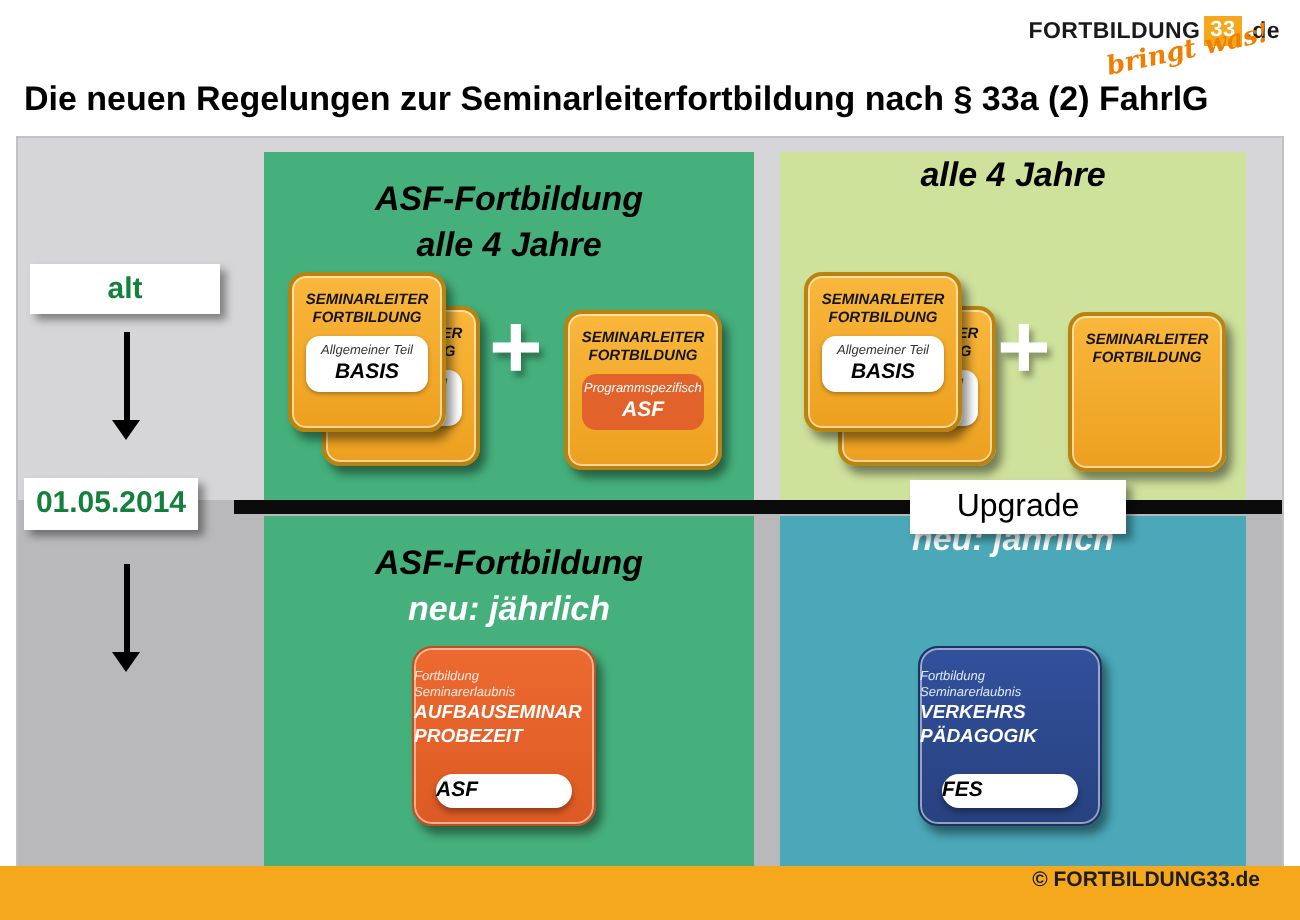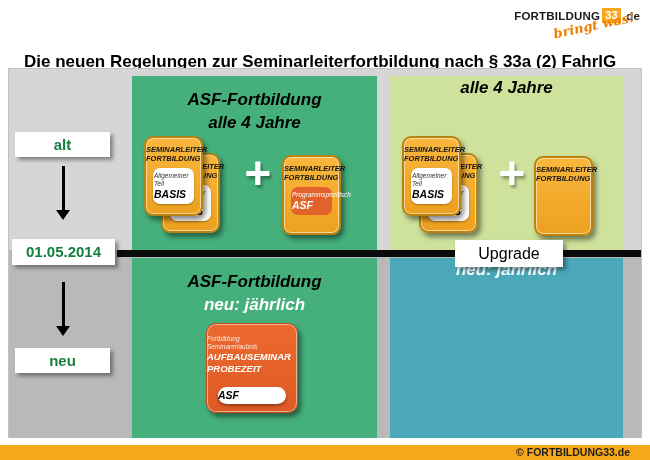--- a/index.html
+++ b/index.html
@@ -7,35 +7,35 @@
           font-family:"Liberation Sans", sans-serif; overflow:hidden; }
 
   
   .logo { position:absolute; top:8px; right:10px; text-align:right; }
   .logo-row { display:flex; align-items:center; gap:2px; justify-content:flex-end;
               font-weight:bold; font-size:11.5px; color:#1a1a1a; letter-spacing:0.2px; }
   .logo-badge { background:#f5a81c; color:#ffffff; padding:0 3px; font-size:11px; line-height:15px; }
   .logo-tagline { font-family:"DejaVu Serif", serif; font-style:italic; font-weight:bold;
                   color:#f07f00; font-size:13px; transform:rotate(-12deg);
                   margin:-1px 4px 0 0; }
-  .title { position:absolute; left:8px; top:36px; margin:16px; font-size:17px;
+  .title { position:absolute; left:8px; top:36px; margin:4px; font-size:17px;
            font-weight:bold; color:#000; white-space:nowrap; }
 
   
   .panel { position:absolute; left:8px; top:68px; width:634px; height:370px;
            background:#d6d6d8; border:1px solid #c2c2c4; box-sizing:border-box; }
   .panel-bottom { position:absolute; left:0; top:181px; width:632px; height:188px;
                   background:#b9b9bb; }
 
   
   .tl-box { position:absolute; background:#ffffff; color:#15803d; font-weight:bold;
             font-size:15px; text-align:center; line-height:25px;
             box-shadow:3px 3px 4px rgba(0,0,0,0.4); z-index:7; }
   .box-alt  { left:6px;  top:63px;  width:95px;  height:25px; }
-  .box-date { left:3px;  top:170px; width:103px; height:26px; line-height:26px; }
+  .box-date { left:3px;  top:170px; width:87px; height:26px; line-height:26px; }
   .box-neu  { left:6px;  top:279px; width:95px;  height:25px; }
   .arrow { position:absolute; width:14px; z-index:2; }
   .arrow-1 { left:47px; top:97px; }
   .arrow-2 { left:47px; top:213px; }
   .arrow-line { width:3px; height:44px; background:#000; margin:0 auto; }
   .arrow-head { width:0; height:0; border-left:7px solid transparent;
                 border-right:7px solid transparent; border-top:10px solid #000; margin:0 auto; }
 
   
   .divider { position:absolute; left:108px; top:181px; width:524px; height:7px;
@@ -51,23 +51,23 @@
   .quad-tr { left:381px; top:7px;   width:233px; height:177px; background:#cfe29c; }
   .quad-bl { left:123px; top:189px; width:245px; height:180px; background:#45b07c; }
   .quad-br { left:381px; top:189px; width:233px; height:180px; background:#4aa8b8; }
   .quad-title { margin:12px 0 0; text-align:center; font-size:17px; font-weight:bold;
                 color:#000; line-height:23px; }
   .quad-sub { text-align:center; font-size:17px; font-weight:bold; line-height:23px; }
   .quad-sub.dark  { color:#000; }
   .quad-sub.light { color:#fff; }
 
   
-  .card { position:absolute; width:59px; height:80px; border-radius:9px;
+  .card { position:absolute; width:79px; height:80px; border-radius:9px;
           background:linear-gradient(180deg,#f9b73c,#eda01f);
-          border:2px solid #b9830d; box-sizing:border-box; 
+          border:2px solid #b9830d; box-sizing:border-box; text-align:center;
           box-shadow:inset 0 0 0 1px rgba(255,255,255,0.55), 3px 4px 5px rgba(0,0,0,0.45); }
   .card-h { font-size:7.5px; font-weight:bold; color:#151515; line-height:9px; }
   .card-h.first { margin-top:7px; }
   .card-inner { margin:5px 7px 0; border-radius:7px; padding:4px 1px 3px; }
   .card-inner.white { background:#ffffff; box-shadow:0 1px 2px rgba(0,0,0,0.3); }
   .card-inner.red   { background:#e2622b; }
   .card-inner.blue  { background:#2c4a94; }
   .inner-small { font-size:6.5px; line-height:8px; color:#333; }
   .card-inner.red .inner-small, .card-inner.blue .inner-small { color:#fff; }
   .inner-big { font-size:10.5px; font-weight:bold; line-height:13px; color:#000; }
@@ -91,21 +91,21 @@
                     border:1px solid #1d3263; left:69px; top:65px; }
   .bc-small { font-size:6.5px; line-height:8px; color:#fce9df; }
   .bigcard.blue .bc-small { color:#dfe6f7; }
   .bc-small.first { margin-top:11px; }
   .bc-big { font-size:9.5px; font-weight:bold; line-height:12px; color:#fff; }
   .bc-pill { position:absolute; left:11px; right:11px; bottom:8px; background:#fff;
              color:#000; border-radius:9px; height:17px; line-height:17px;
              font-weight:bold; font-size:10.5px; box-shadow:0 2px 3px rgba(0,0,0,0.35); }
 
   
-  .footer { position:absolute; left:0; bottom:0; width:650px; height:15px;
+  .footer { position:absolute; left:0; bottom:0; width:650px; height:27px;
             background:#f5a81c; text-align:right; font-size:10.5px; font-weight:bold;
             color:#1d1d1d; line-height:15px; padding-right:20px; box-sizing:border-box; }
 </style>
 </head>
 <body>
 
 <div class="page">
 
   <div class="logo">
     <div class="logo-row">
@@ -124,21 +124,20 @@
     <div class="tl-box box-alt">alt</div>
     <div class="arrow arrow-1">
       <div class="arrow-line"></div>
       <div class="arrow-head"></div>
     </div>
     <div class="tl-box box-date">01.05.2014</div>
     <div class="arrow arrow-2">
       <div class="arrow-line"></div>
       <div class="arrow-head"></div>
     </div>
-    <div class="tl-box box-neu">neu</div>
 
     <div class="quad quad-tl">
       <div class="quad-title">ASF-Fortbildung</div>
       <div class="quad-sub dark">alle 4 Jahre</div>
       <div class="card card-back">
         <div class="card-h first">SEMINARLEITER</div>
         <div class="card-h">FORTBILDUNG</div>
         <div class="card-inner white">
           <div class="inner-small">Allgemeiner Teil</div>
           <div class="inner-big">BASIS</div>
@@ -195,20 +194,27 @@
         <div class="bc-small first">Fortbildung</div>
         <div class="bc-small">Seminarerlaubnis</div>
         <div class="bc-big">AUFBAUSEMINAR</div>
         <div class="bc-big">PROBEZEIT</div>
         <div class="bc-pill">ASF</div>
       </div>
     </div>
 
     <div class="quad quad-br">
       <div class="quad-sub light">neu: jährlich</div>
+      <div class="bigcard blue">
+        <div class="bc-small first">Fortbildung</div>
+        <div class="bc-small">Seminarerlaubnis</div>
+        <div class="bc-big">VERKEHRS</div>
+        <div class="bc-big">PÄDAGOGIK</div>
+        <div class="bc-pill">FES</div>
+      </div>
     </div>
 
     <div class="divider"></div>
     <div class="upgrade-box">Upgrade</div>
   </div>
 
   <div class="footer">
     <span>© FORTBILDUNG33.de</span>
   </div>
 

